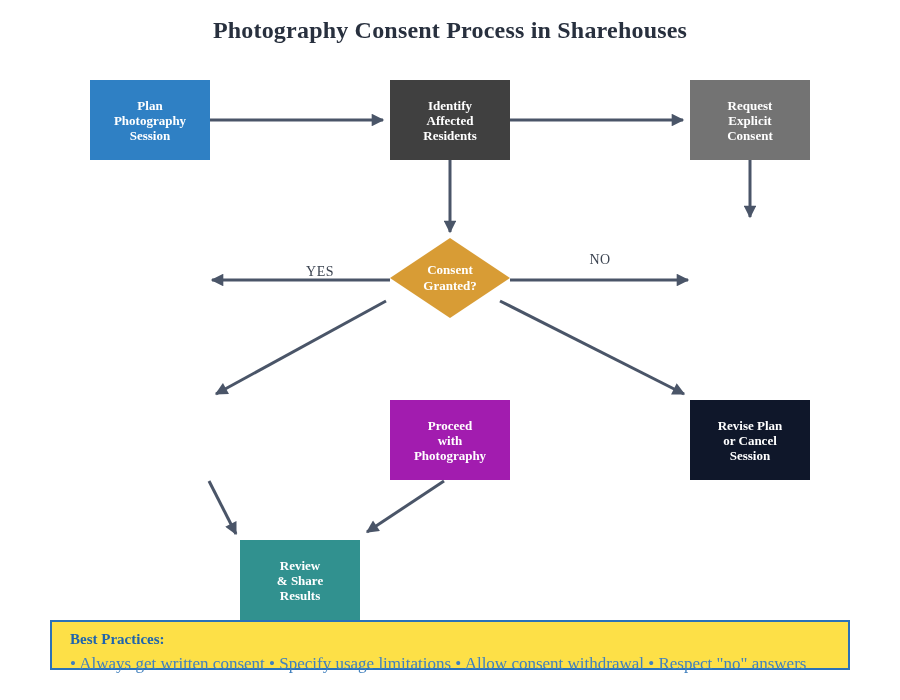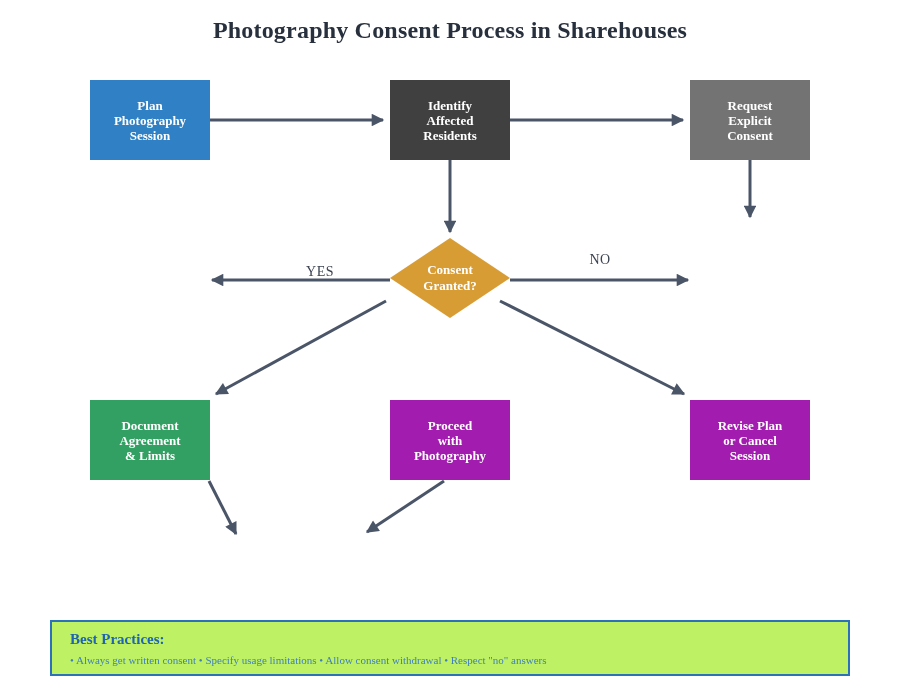--- a/index.html
+++ b/index.html
@@ -70,61 +70,61 @@
     font-size: 14px;
     color: #3B4350;
     letter-spacing: 0.5px;
     margin-top: 6px;
   }
   #label-yes { left: 320px; top: 266px; }
   #label-no  { left: 600px; top: 254px; }
   .panel {
     position: absolute;
     left: 50px; top: 620px;
-    width: 800px; height: 56px;
+    width: 800px; height: 50px;
     border: 2px solid #2B72B8;
-    background: #bef264;
+    background: #fde047;
     padding: 9px 18px;
   }
   .panel-heading {
     font-size: 15px;
     font-weight: bold;
     color: #1E64AE;
     margin-bottom: 6px;
   }
   .panel-items {
-    font-size: 11px;
+    font-size: 17px;
     color: #4180BE;
   }
 </style>
 </head>
 <body>
 
 <div id="canvas">
 
   <h1 class="title">Photography Consent Process in Sharehouses</h1>
 
   <div class="node" id="node-plan" style="background: rgb(47, 128, 196);">Plan
 Photography
 Session</div>
   <div class="node" id="node-identify" style="background: #404040;">Identify
 Affected
 Residents</div>
   <div class="node" id="node-request" style="background: #737373;">Request
 Explicit
 Consent</div>
-  <div class="node" id="node-document" style="background: rgb(49, 160, 98);">Document
-Agreement
-&amp; Limits</div>
   <div class="node" id="node-proceed" style="background: #a21caf;">Proceed
 with
 Photography</div>
-  <div class="node" id="node-revise" style="background: #a21caf;">Revise Plan
+  <div class="node" id="node-revise" style="background: #0f172a;">Revise Plan
 or Cancel
 Session</div>
+  <div class="node" id="node-review" style="background: rgb(49, 145, 143);">Review
+&amp; Share
+Results</div>
 
   <svg id="arrow-layer" viewBox="0 0 900 700" xmlns="http://www.w3.org/2000/svg">
     <defs>
       <marker id="ah" viewBox="0 0 10 10" refX="9" refY="5" markerWidth="5" markerHeight="4.2" orient="auto-start-reverse">
         <path d="M 0 0 L 10 5 L 0 10 z" fill="#4A5568"></path>
       </marker>
     </defs>
 
     <polygon points="450,238 510,278 450,318 390,278" fill="#D89C35"></polygon>
 

